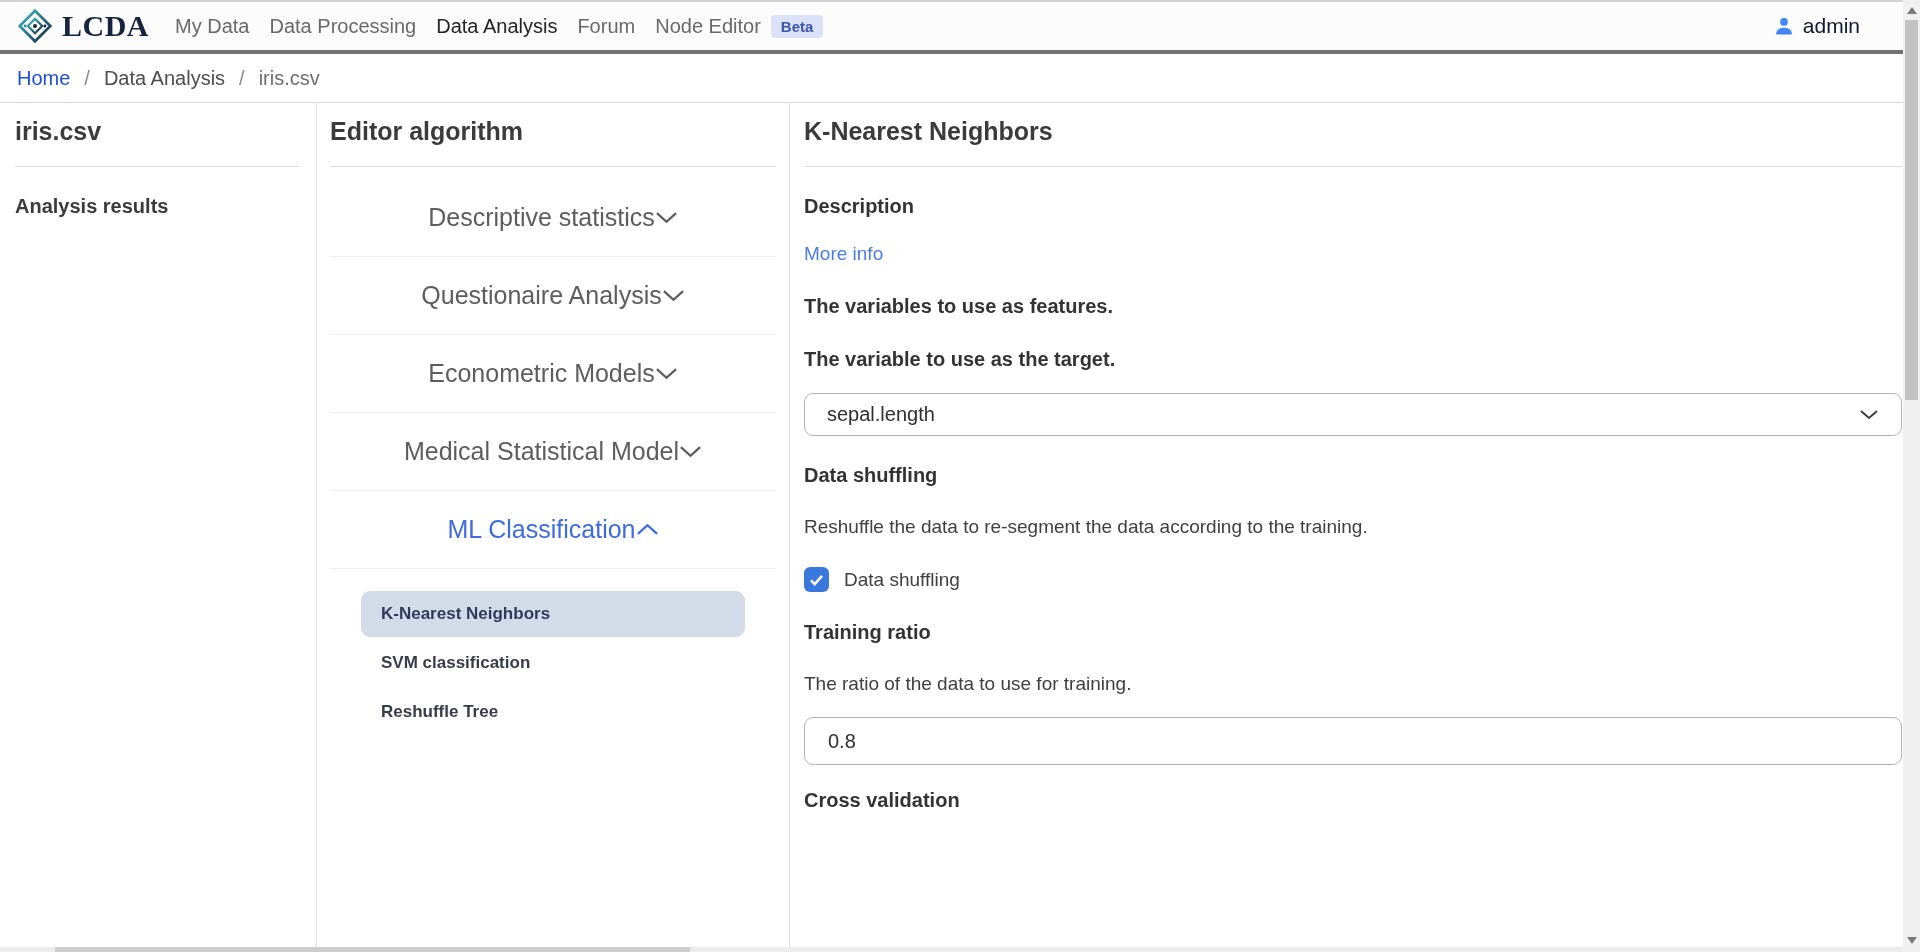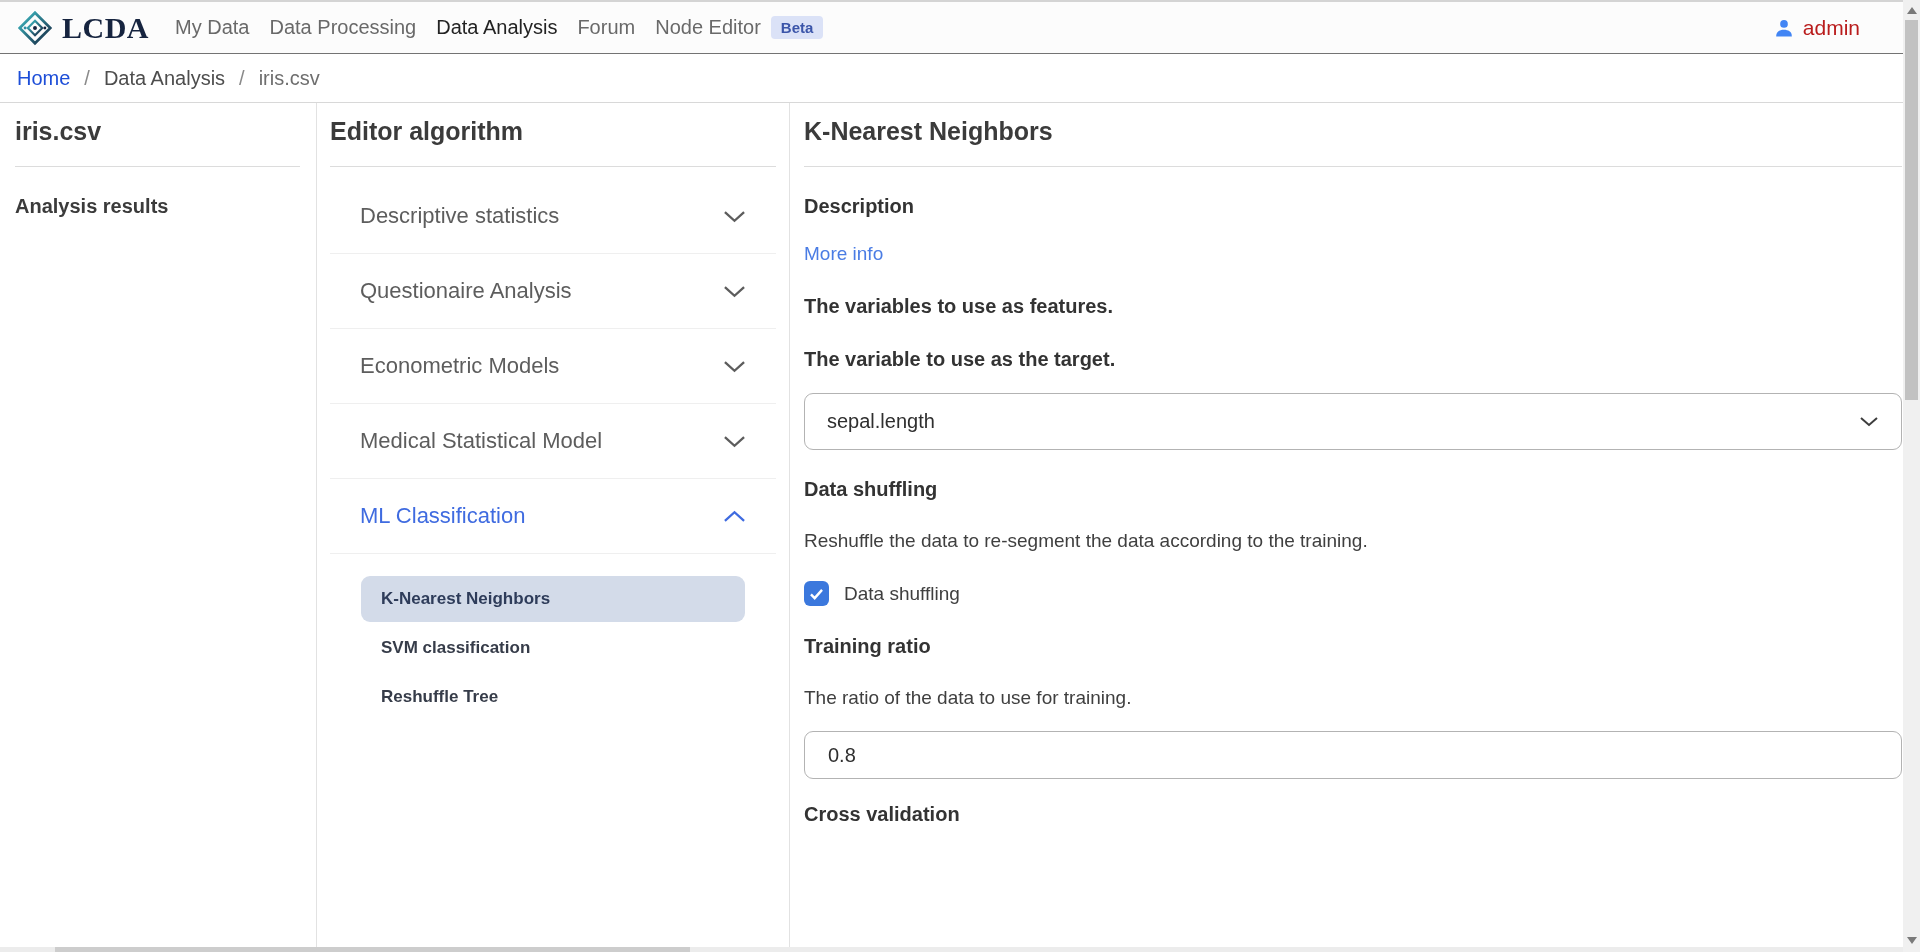--- a/index.html
+++ b/index.html
@@ -4,53 +4,53 @@
 <style>
   * { margin:0; padding:0; box-sizing:border-box; }
   html,body { width:1920px; height:952px; overflow:hidden; background:#fff;
               font-family:"Liberation Sans", sans-serif; color:#3a3a3a; }
   .page { position:relative; width:1920px; height:952px; overflow:hidden; }
 
   
   .window-top { height:2px; background:#d4d4d4; }
 
   
-  .header { height:52px; background:#fcfcfc; border-bottom:1px solid #737373;
+  .header { height:52px; background:#fcfcfc; border-bottom:4px solid #737373;
             display:flex; align-items:center; padding:0 60px 0 17px; }
   .logo { display:flex; align-items:center; gap:9px; cursor:pointer; }
   .logo-text { font-family:"Liberation Serif", serif; font-weight:bold;
                font-size:30px; color:#16243f; letter-spacing:.5px; }
   .nav { display:flex; align-items:center; gap:20px; margin-left:26px; font-size:20px; color:#696969; }
   .nav-item { cursor:pointer; white-space:nowrap; display:flex; align-items:center; gap:10px; }
   .nav-item.active { color:#232323; }
   .beta-badge { background:#dbe2f7; color:#3b55a9; font-size:15px; font-weight:bold;
                 padding:3px 10px; border-radius:4px; }
   .user { margin-left:auto; display:flex; align-items:center; gap:8px;
-          color:#b91c1c; font-size:21px; cursor:pointer; }
+          color:#0f172a; font-size:21px; cursor:pointer; }
 
   
   .breadcrumb { height:49px; border-bottom:1px solid #d8d8d8; display:flex;
                 align-items:center; gap:14px; padding:0 17px; font-size:20px; background:#fff; }
   .crumb-home { color:#1d4ed8; cursor:pointer; }
   .crumb-sep { color:#8a8a8a; }
   .crumb-mid { color:#4d4d4d; cursor:pointer; }
   .crumb-last { color:#6e6e6e; }
 
   
   .content { display:flex; height:848px; }
 
   .sidebar { width:317px; border-right:1px solid #e2e2e2; padding:14px 16px 0 15px; }
   .panel-title { font-size:25px; font-weight:bold; color:#3b3b3b; line-height:29px;
                  padding-bottom:20px; border-bottom:1px solid #dcdcdc; }
   .sidebar-item { margin-top:28px; font-size:20px; font-weight:bold; color:#3b3b3b; cursor:pointer; }
 
   .algo { width:473px; border-right:1px solid #e2e2e2; padding:14px 13px 0 13px; }
   .accordion { margin-top:0; }
-  .acc-item { display:flex; justify-content:space-between; align-items:center;
-              padding:24px 30px; font-size:22px; color:#5d5d5d;
+  .acc-item { display:flex; justify-content:center; align-items:center;
+              padding:24px 30px; font-size:25px; color:#5d5d5d;
               border-bottom:1px solid #efefef; cursor:pointer; }
   .acc-item:first-child { margin-top:12px; }
   .acc-item.expanded { color:#3f6be0; }
   .acc-children { padding:22px 31px 18px 31px; }
   .acc-child { font-size:17px; font-weight:bold; color:#363c49; padding:13px 20px;
                border-radius:9px; margin-bottom:3px; cursor:pointer; }
   .acc-child.selected { background:#d3dbe9; color:#2e3c5a; }
 
   .main { flex:1; padding:14px 18px 0 14px; overflow:hidden; }
   .divider-title { font-size:25px; font-weight:bold; color:#3b3b3b; line-height:29px;
@@ -59,21 +59,21 @@
   .para { margin-top:24px; font-size:19px; color:#3f3f3f; line-height:33px; max-width:1100px; }
   .small-para { margin-top:24px; font-size:19px; color:#3f3f3f; line-height:27px; }
   .more-info { margin-top:20px; font-size:19px; color:#4a7ce4; line-height:27px;
                display:inline-block; cursor:pointer; }
 
   .ns-btn { margin-top:20px; width:272px; height:48px; background:#f8f8f8; border:none;
             border-radius:10px; display:flex; align-items:center; justify-content:space-between;
             padding:0 27px 0 26px; font-size:17px; color:#9a9a9a; cursor:pointer; }
   .ns-caret { color:#8a8a8a; font-size:12px; }
 
-  .select-box { margin-top:20px; height:57px; border:1px solid #b3b3b3; border-radius:9px;
+  .select-box { margin-top:20px; height:43px; border:1px solid #b3b3b3; border-radius:9px;
                 background:#fff; display:flex; align-items:center; justify-content:space-between;
                 padding:0 22px; font-size:20px; color:#2f2f2f; cursor:pointer; }
 
   .checkbox-row { margin-top:26px; display:flex; align-items:center; gap:15px;
                   font-size:19px; color:#3f3f3f; line-height:27px; }
   .checkbox { width:25px; height:25px; background:#3b78dd; border-radius:6px;
               display:flex; align-items:center; justify-content:center; cursor:pointer; }
 
   .text-input { margin-top:20px; width:100%; height:48px; border:1px solid #b3b3b3;
                 border-radius:9px; padding:0 23px; font-size:20px; color:#2f2f2f;

